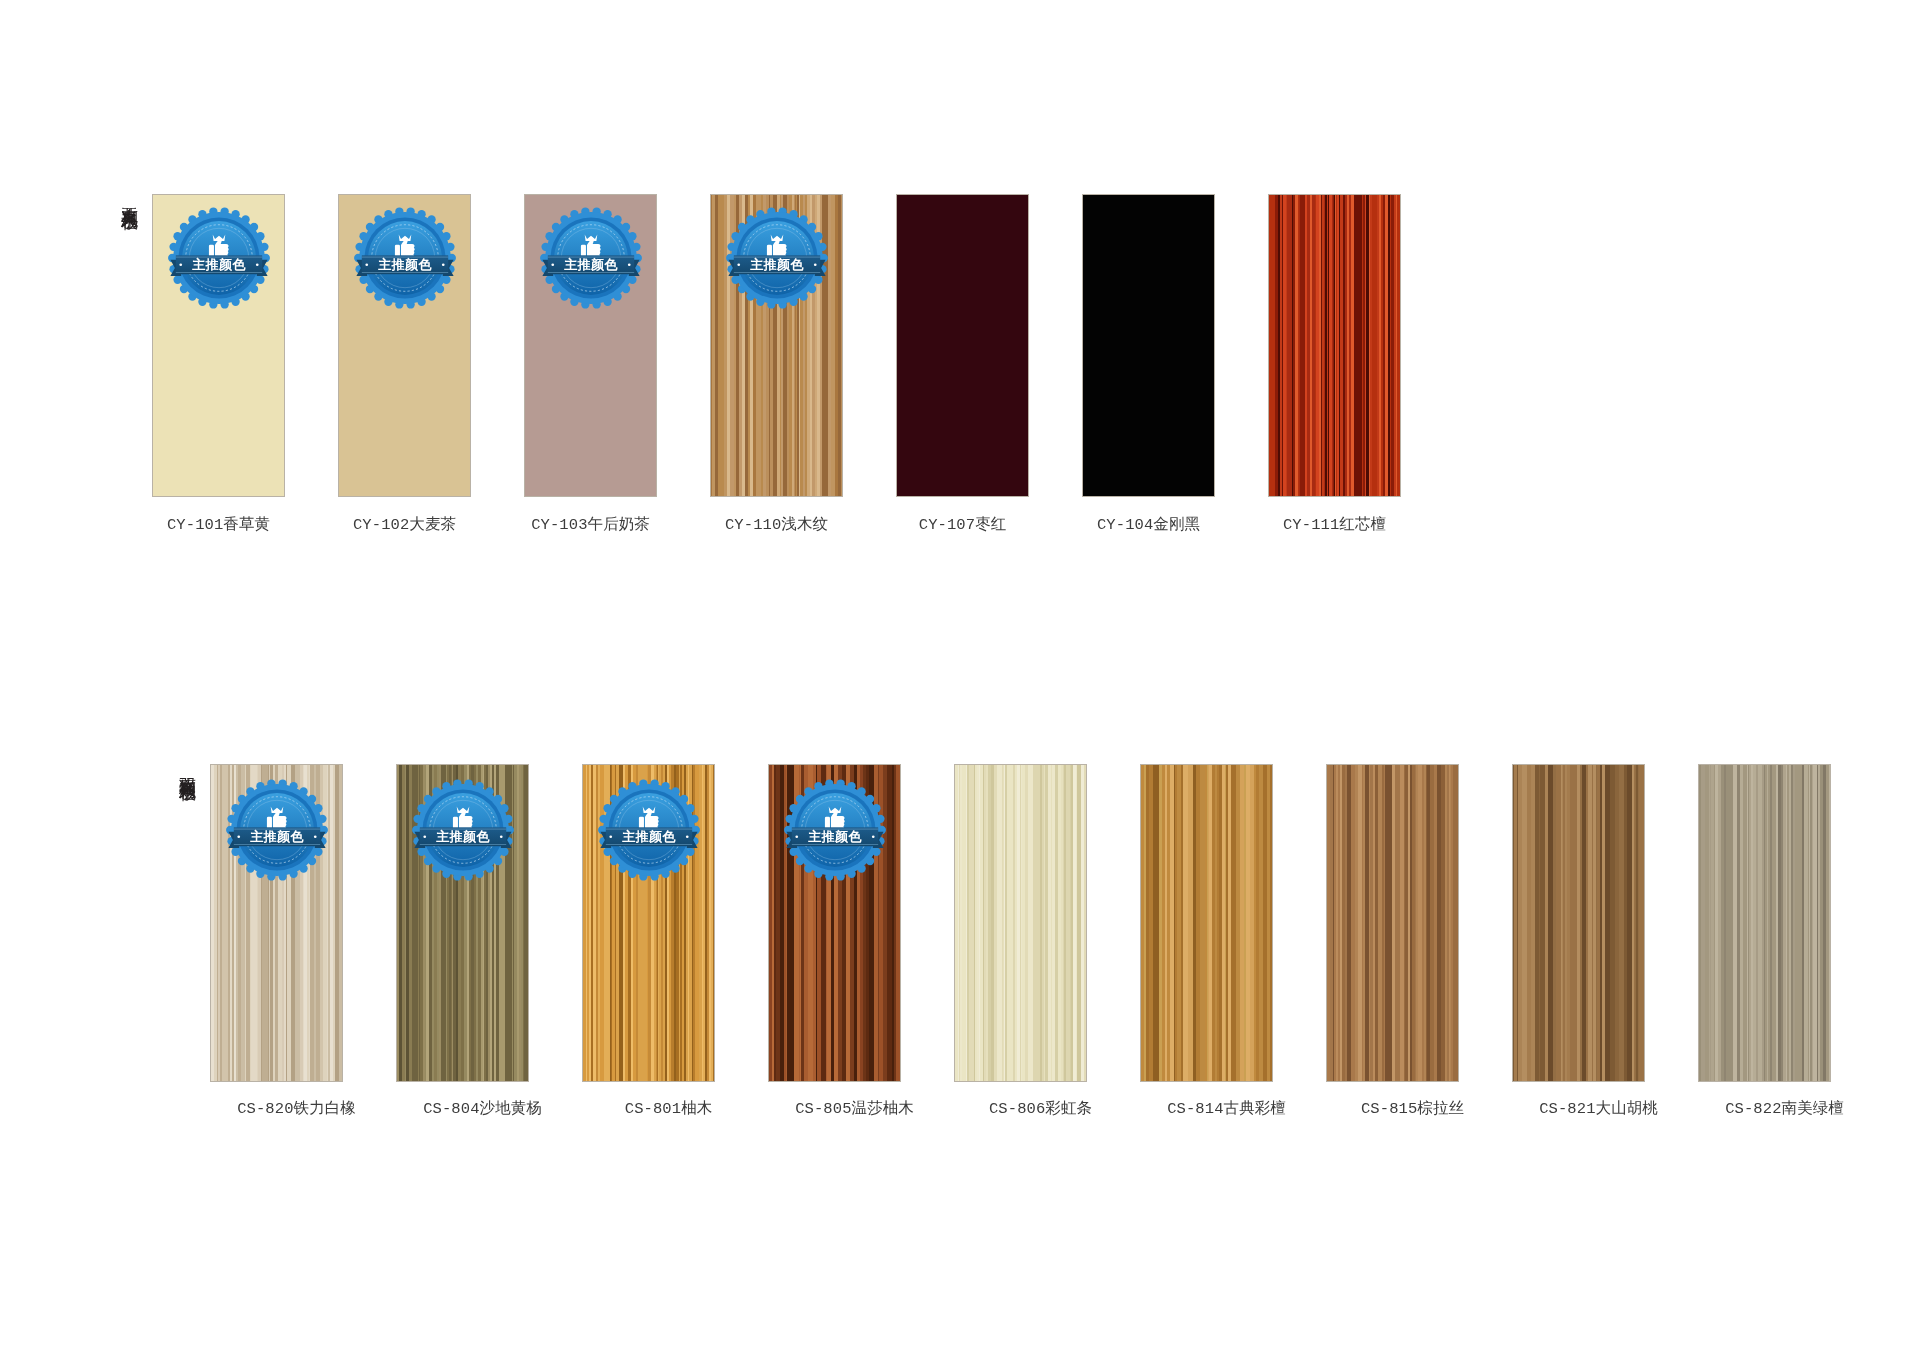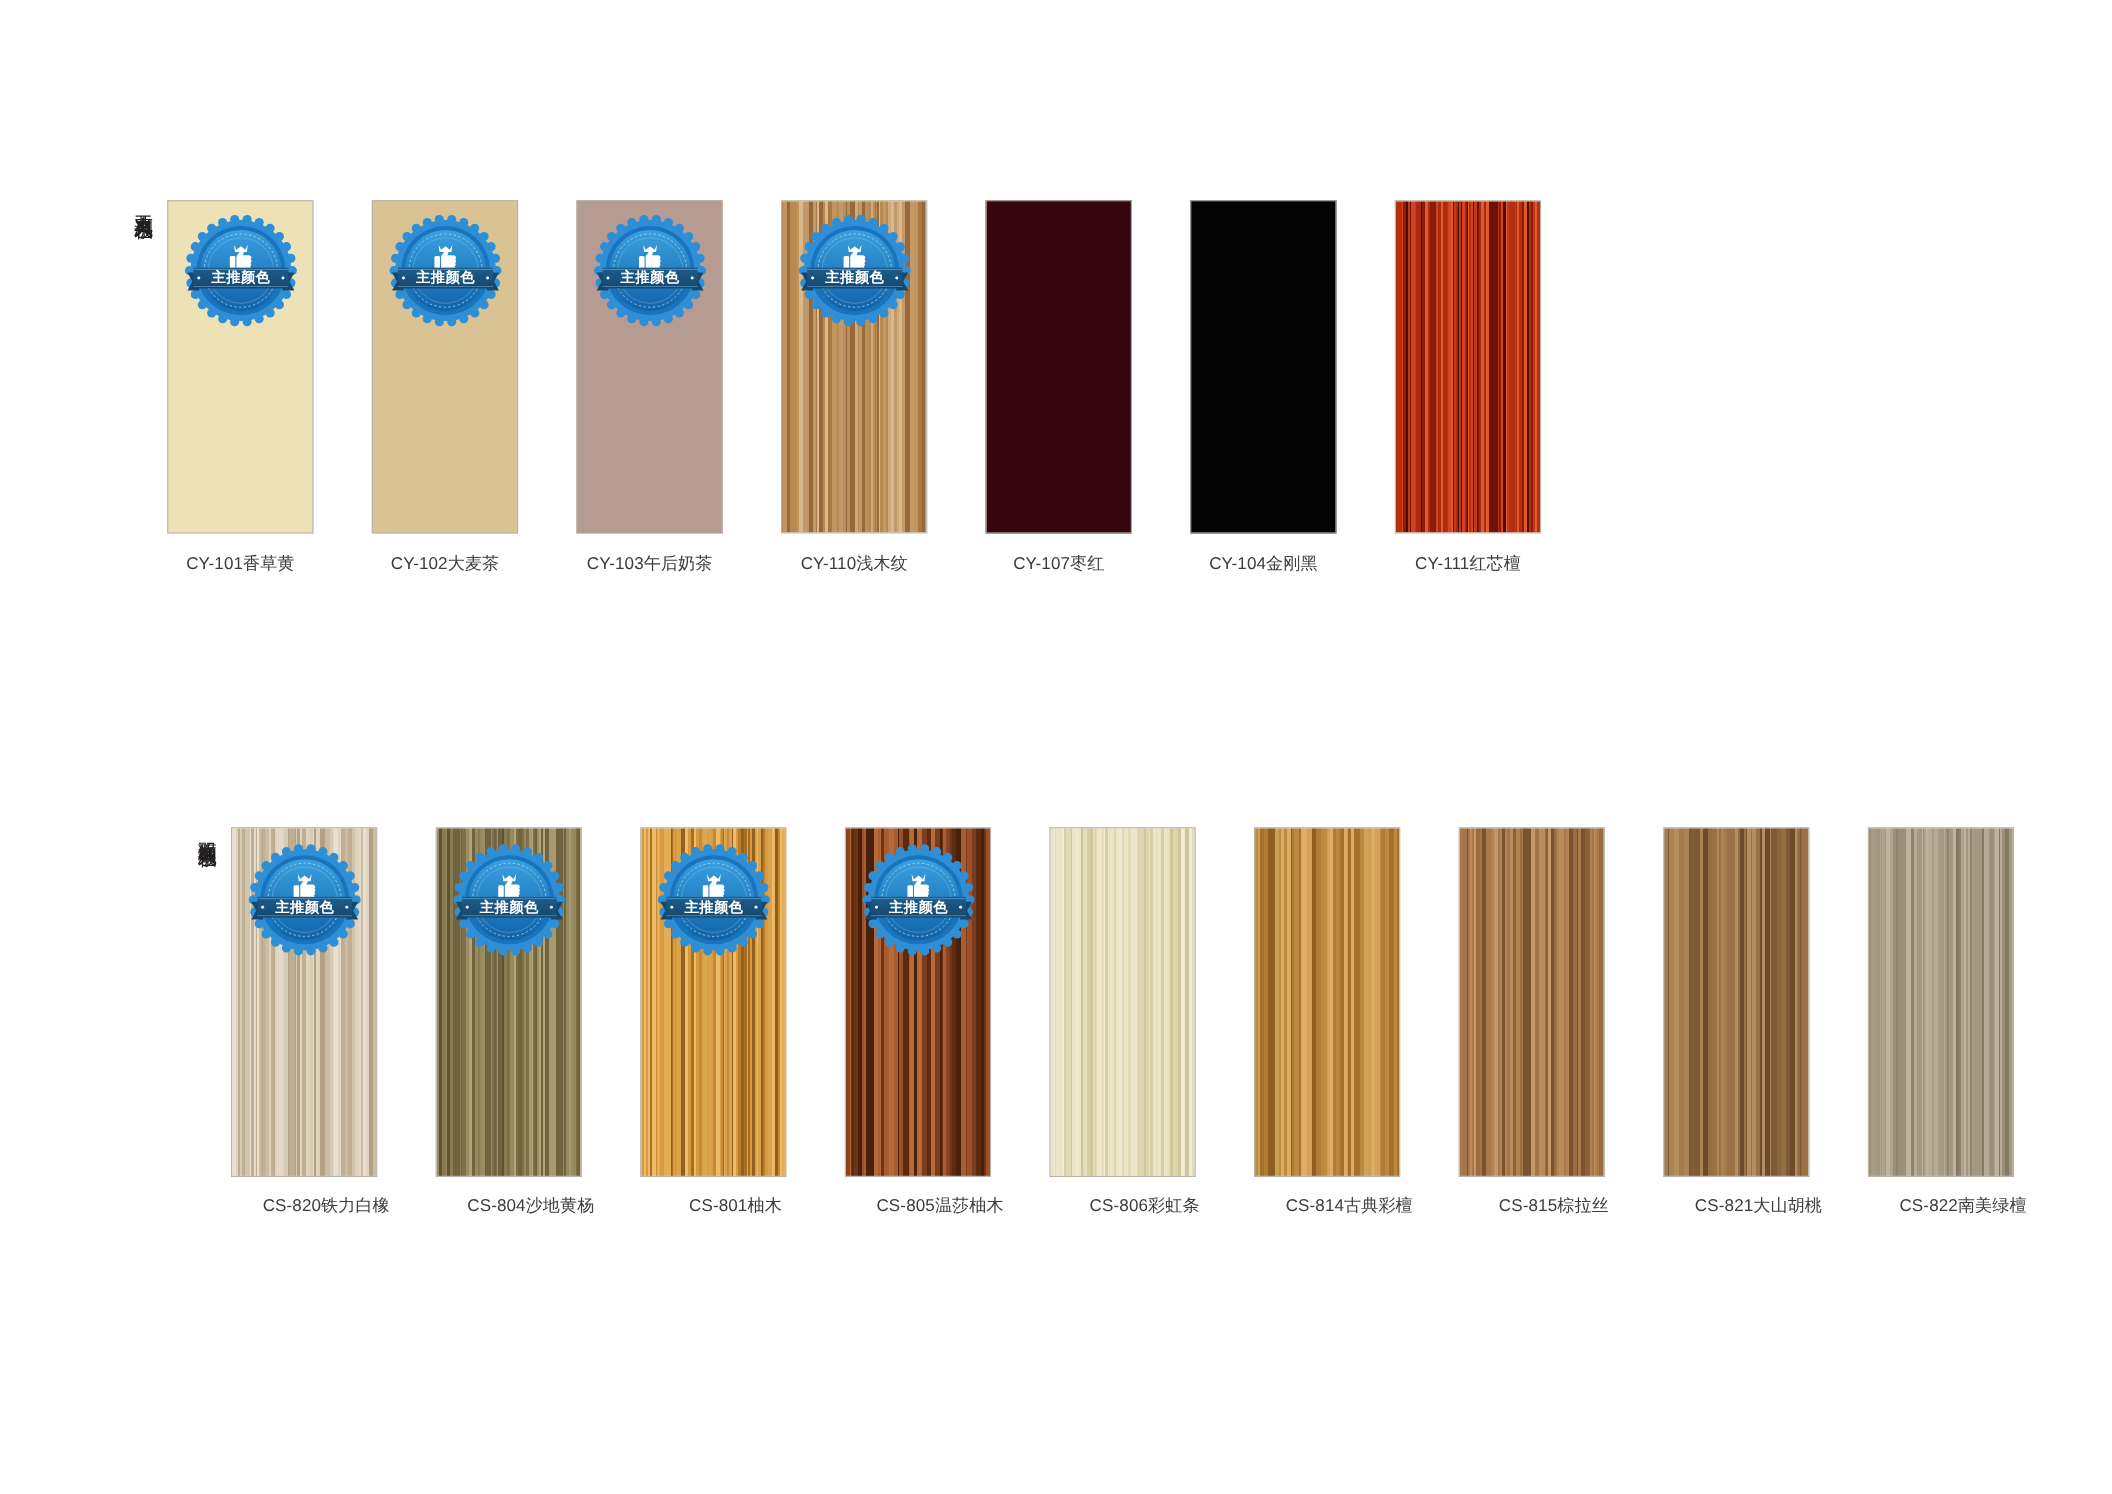--- a/index.html
+++ b/index.html
@@ -9,21 +9,21 @@
     width: 1920px;
     height: 1358px;
     background: #ffffff;
     font-family: "Liberation Sans", "DejaVu Sans", sans-serif;
     overflow: hidden;
     position: relative;
   }
 
   .board {
     position: absolute;
-    left: 0; top: 4px;
+    left: 0; top: 16px;
     width: 1920px;
     height: 976px;
   }
 
   
   .series {
     position: absolute;
     display: flex;
     align-items: flex-start;
   }
@@ -72,21 +72,21 @@
     inset: 0;
     border: 1px solid #b9b2a6;
     overflow: hidden;
   }
 
   .chip-label {
     margin-top: 17px;
     font-size: 15.5px;
     color: #3c3c3c;
     white-space: nowrap;
-    font-family: Liberation Sans, sans-serif;
+    font-family: Liberation Mono, monospace;
     letter-spacing: 0.1px;
   }
   .series-panel .chip-label { margin-top: 16px; margin-left: 40px; }
 
   
   .badge {
     position: absolute;
     left: 50%;
     top: 10px;
     transform: translateX(-50%);

